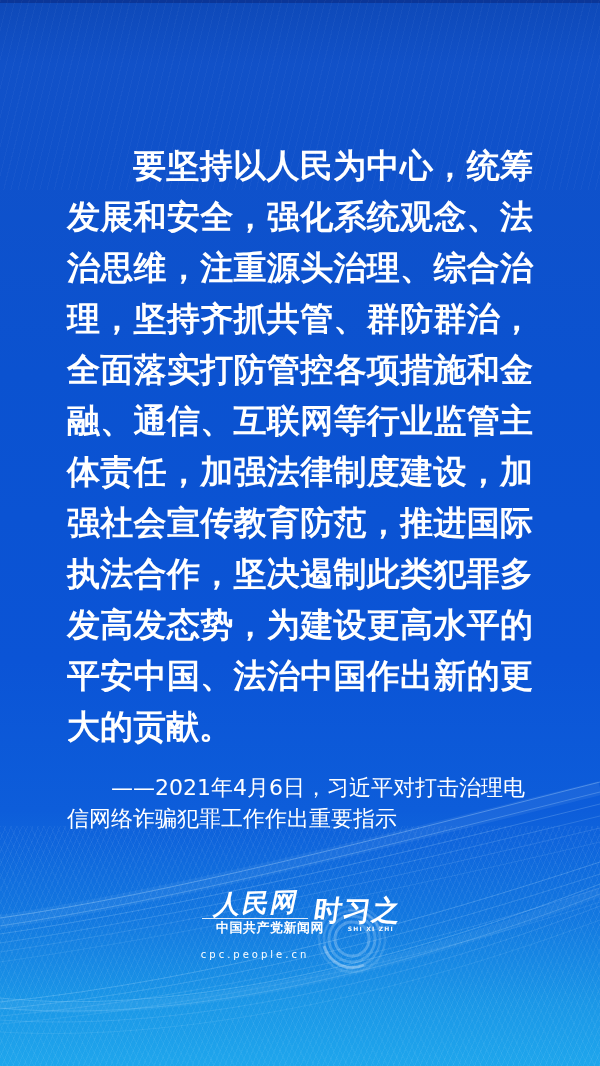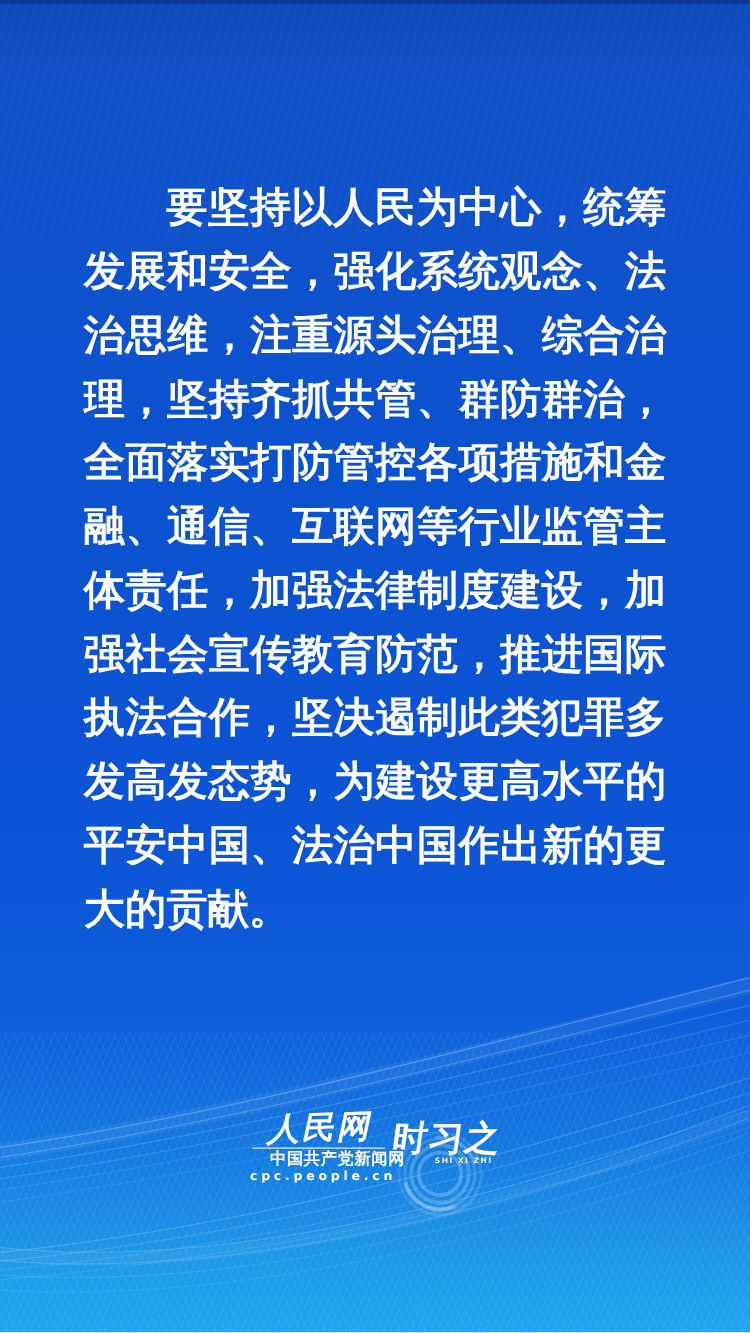--- a/index.html
+++ b/index.html
@@ -94,22 +94,22 @@
   .pd-rule {
     display: block; height: 1px; margin: 1px 2px 2px 2px;
     background: rgba(255,255,255,0.85);
   }
   .pd-sub {
     display: block;
     font-size: 13px; font-weight: 700; line-height: 13px;
     letter-spacing: 0.5px; white-space: nowrap; margin-left: 16px;
   }
   .pd-url {
-    display: block; margin-top: 3px;
-    font-size: 10px; font-weight: 700; line-height: 10px;
+    display: block; margin-top: 16px;
+    font-size: 10px; font-weight: 400; line-height: 10px;
     letter-spacing: 3px; white-space: nowrap;
   }
 
   .sxz-ring { position: absolute; left: 314px; top: 16px; z-index: 1; }
   .sxz-logo {
     position: absolute; left: 314px; top: 12px; width: 84px;
     color: #FFFFFF; z-index: 2; text-align: left;
   }
   .sxz-name {
     display: block;
@@ -149,20 +149,21 @@
       <path d="M600,128 C425,196 195,260 0,242" opacity="0.17"></path>
       <path d="M600,140 C430,206 200,268 0,254" opacity="0.13"></path>
       <path d="M600,154 C435,216 205,278 0,266" opacity="0.10"></path>
     </g>
     <path d="M0,156 C172,130 382,76 600,22" stroke="#D9F1FF" stroke-width="14" opacity="0.07"></path>
     <path d="M600,126 C422,194 192,258 0,238" stroke="#D9F1FF" stroke-width="10" opacity="0.06"></path>
   </svg>
 
   <p class="quote-text">要坚持以人民为中心，统筹发展和安全，强化系统观念、法治思维，注重源头治理、综合治理，坚持齐抓共管、群防群治，全面落实打防管控各项措施和金融、通信、互联网等行业监管主体责任，加强法律制度建设，加强社会宣传教育防范，推进国际执法合作，坚决遏制此类犯罪多发高发态势，为建设更高水平的平安中国、法治中国作出新的更大的贡献。</p>
 
+  <p class="quote-attribution">——2021年4月6日，习近平对打击治理电信网络诈骗犯罪工作作出重要指示</p>
 
   <div class="footer">
 
     <div class="pd-logo">
       <span class="pd-name">人民网</span>
       <span class="pd-rule"></span>
       <span class="pd-sub">中国共产党新闻网</span>
       <span class="pd-url">cpc.people.cn</span>
     </div>
 

